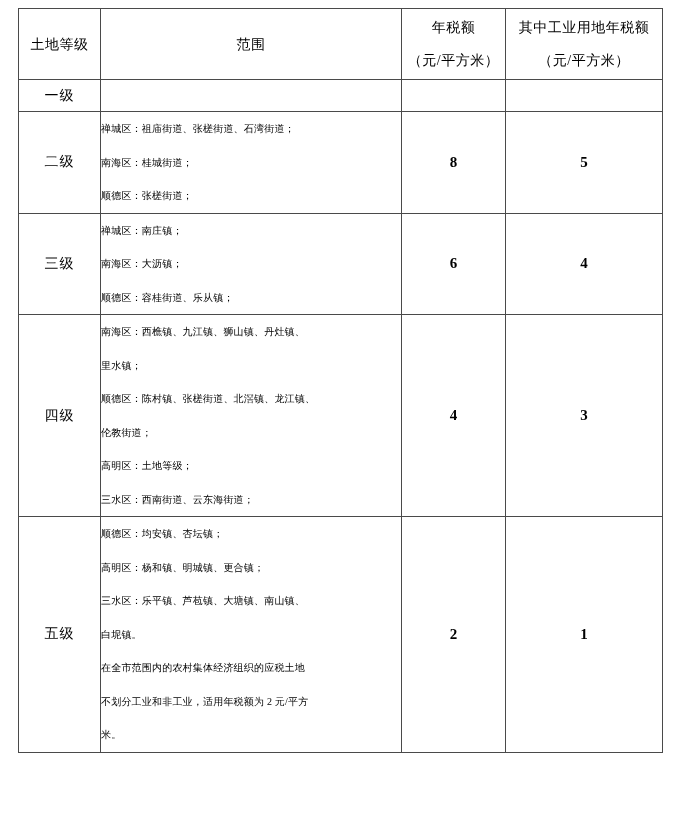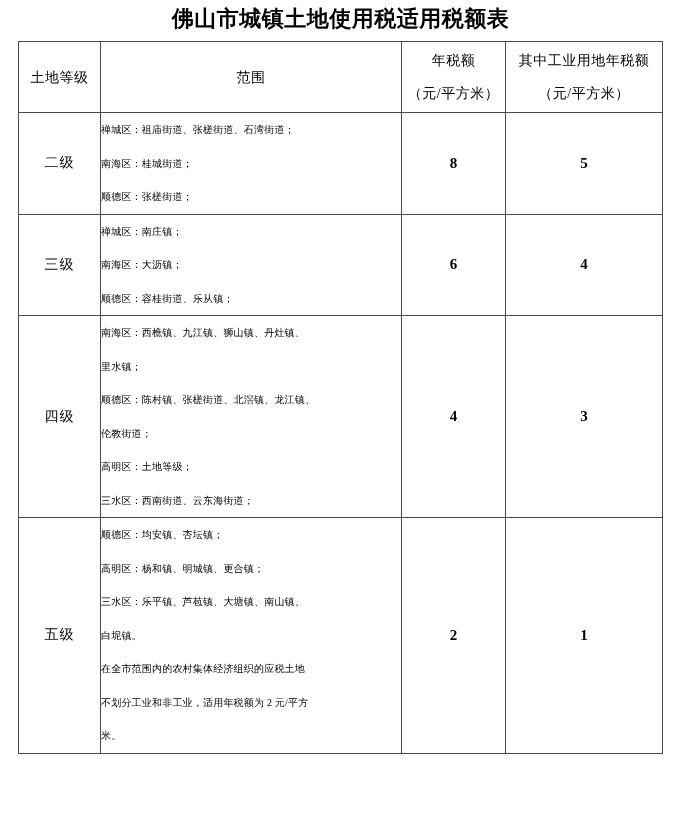--- a/index.html
+++ b/index.html
@@ -72,21 +72,20 @@
     vertical-align: middle;
     font-size: 15px;
     font-weight: bold;
   }
   .empty-row td { height: 31px; }
 </style>
 </head>
 <body>
 
 <div class="page">
-  <h1 class="title">佛山市城镇土地使用税适用税额表</h1>
 
   <table class="tax-table">
     <colgroup>
       <col style="width:82px">
       <col style="width:301px">
       <col style="width:104px">
       <col style="width:157px">
     </colgroup>
     <thead>
       <tr class="header-row">
@@ -100,20 +99,26 @@
           <div class="hline">年税额</div>
           <div class="hline">（元/平方米）</div>
         </th>
         <th>
           <div class="hline">其中工业用地年税额</div>
           <div class="hline">（元/平方米）</div>
         </th>
       </tr>
     </thead>
     <tbody>
+        <tr class="empty-row">
+          <td class="grade-cell">一级</td>
+          <td class="scope-cell"></td>
+          <td class="num-cell"></td>
+          <td class="num-cell"></td>
+        </tr>
         <tr>
           <td class="grade-cell">二级</td>
           <td class="scope-cell">
             <div class="scope-line">禅城区：祖庙街道、张槎街道、石湾街道；</div>
             <div class="scope-line">南海区：桂城街道；</div>
             <div class="scope-line">顺德区：张槎街道；</div>
           </td>
           <td class="num-cell">8</td>
           <td class="num-cell">5</td>
         </tr>

